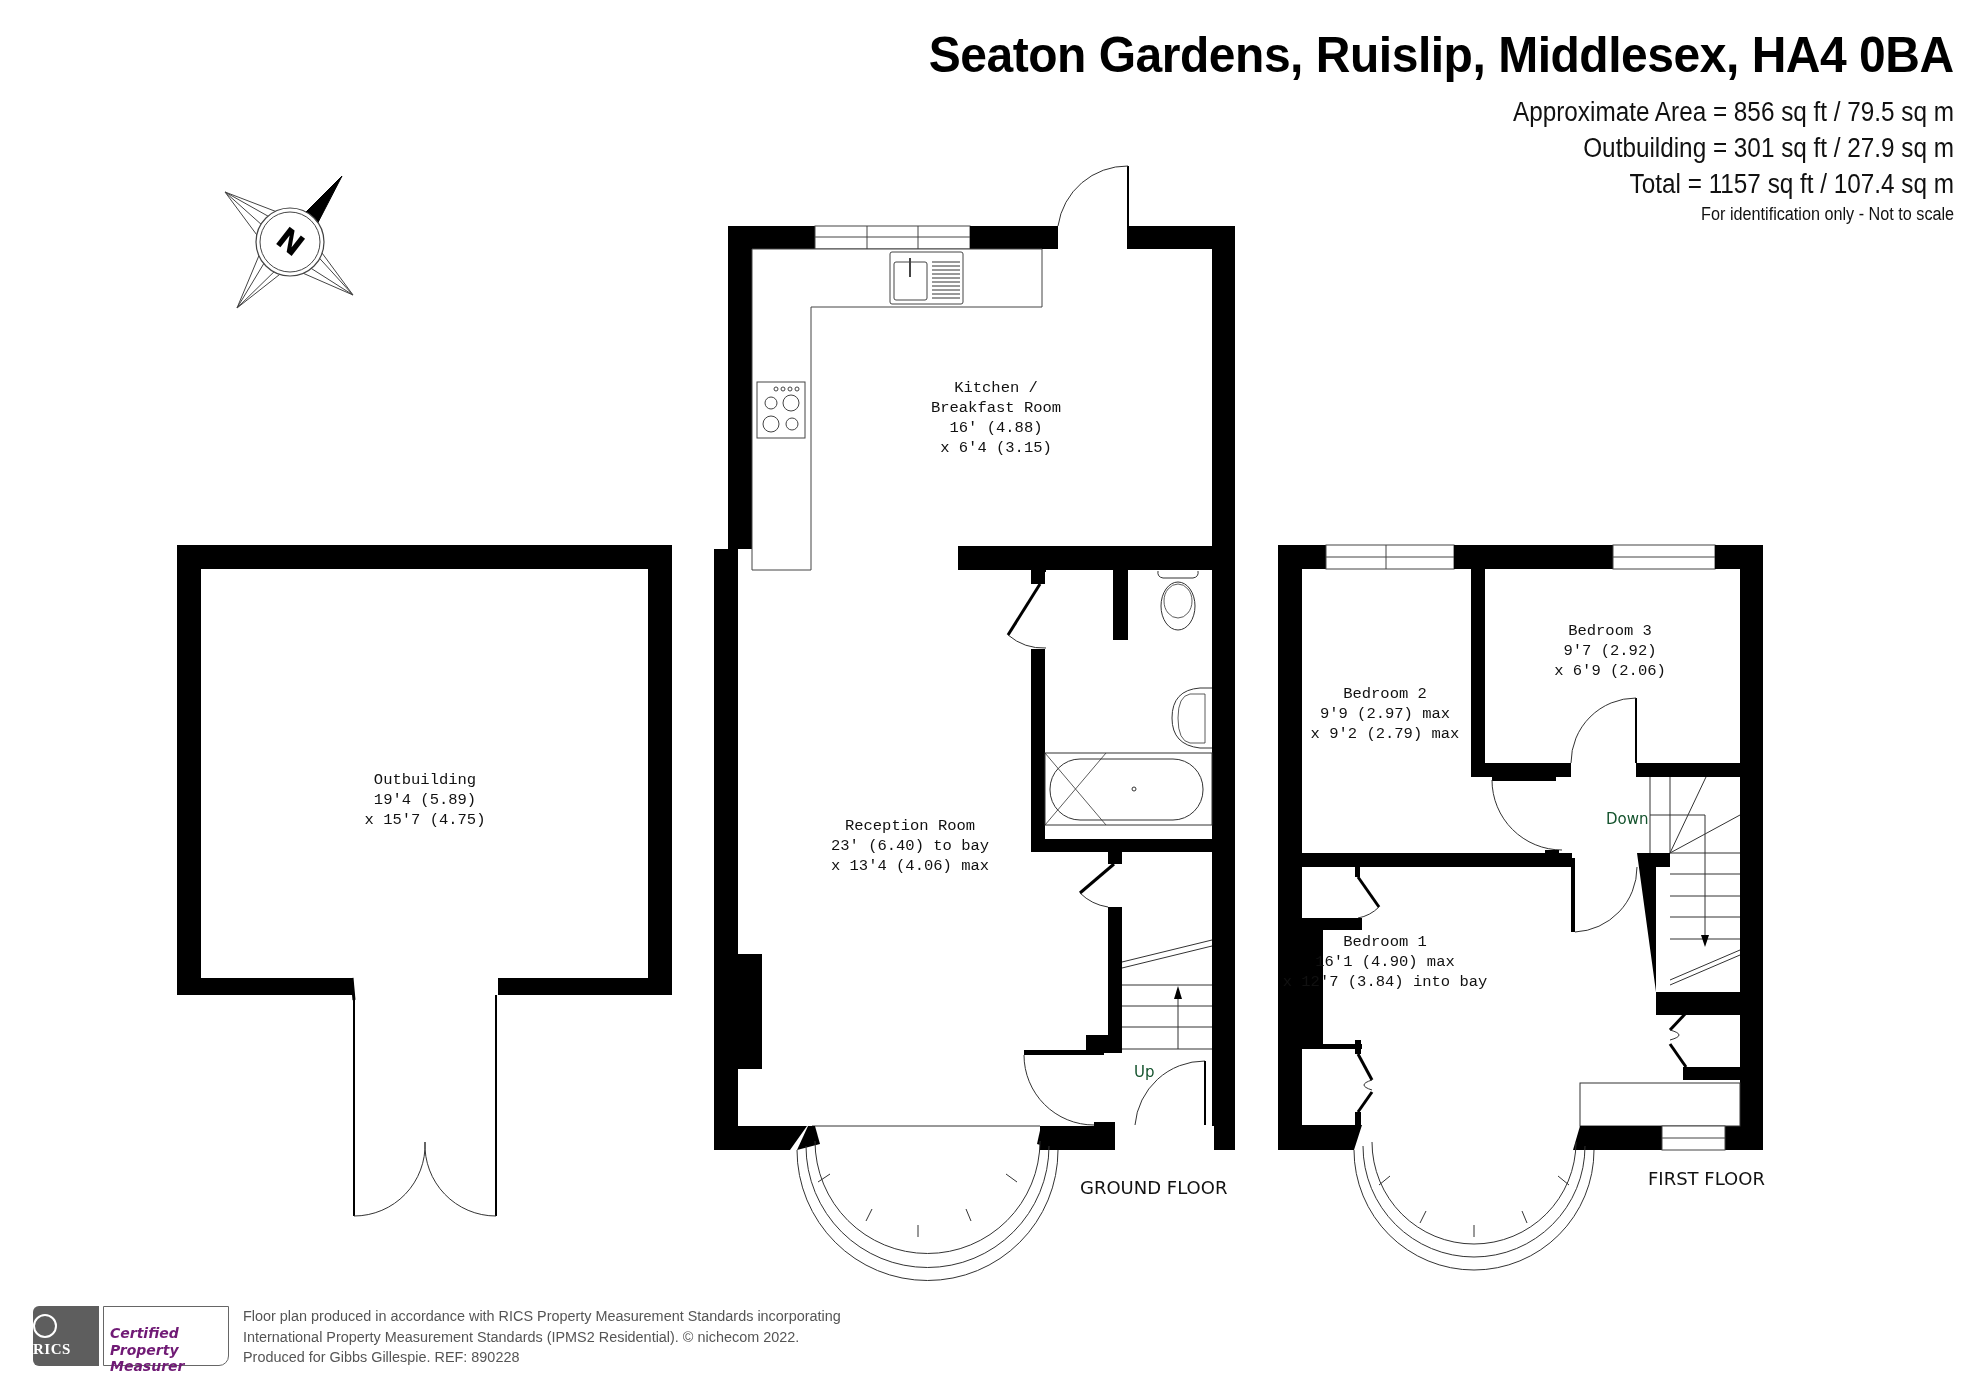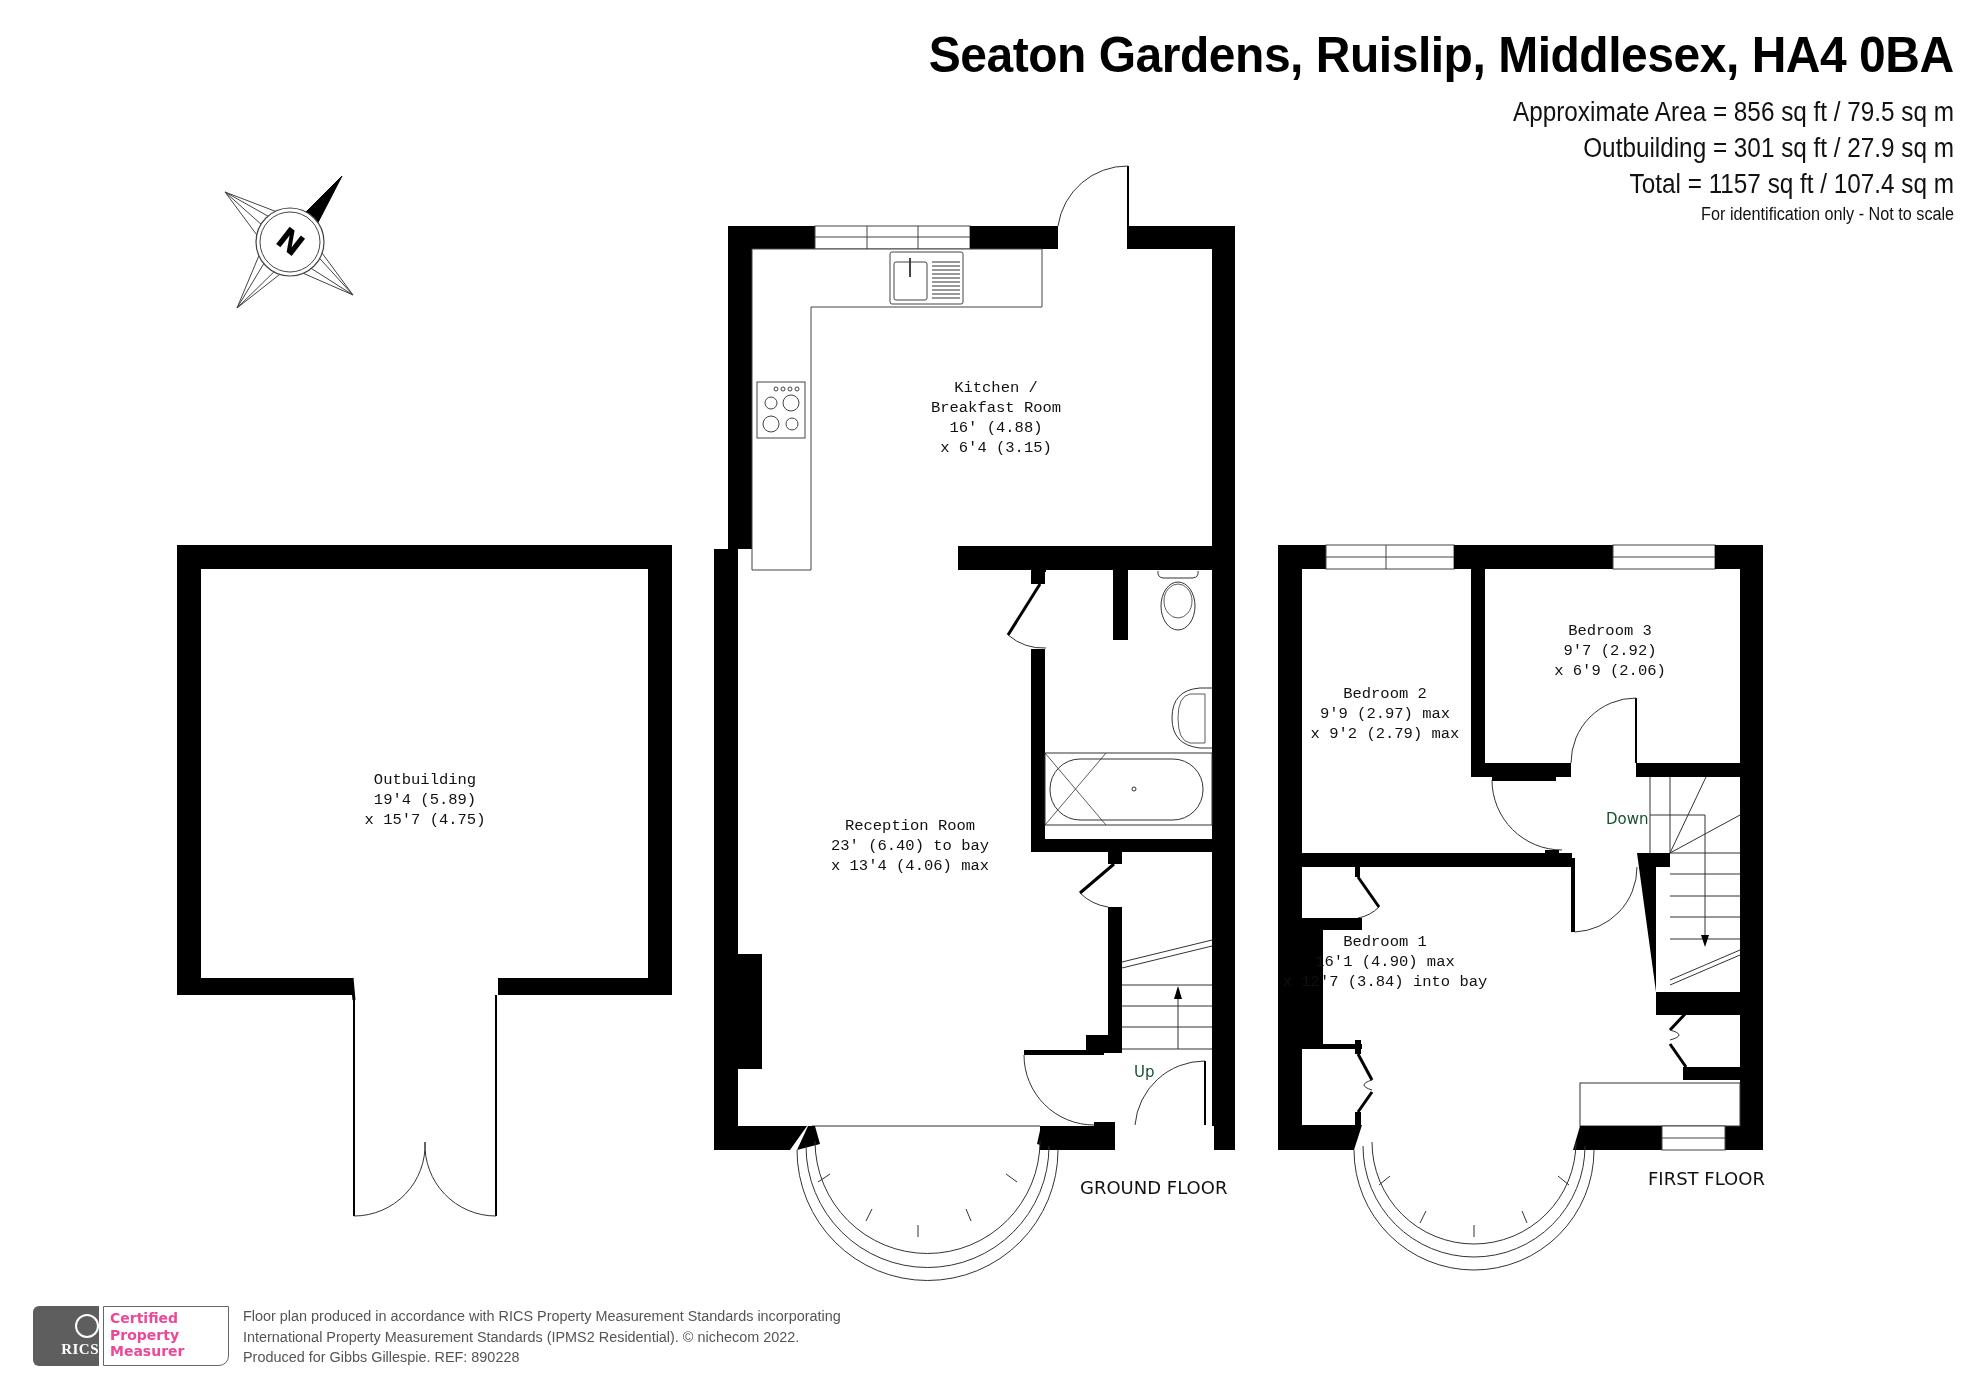--- a/index.html
+++ b/index.html
@@ -5,24 +5,24 @@
   html, body { margin: 0; padding: 0; background: #ffffff; }
   body { width: 1976px; height: 1397px; position: relative; overflow: hidden; font-family: "Liberation Sans", sans-serif; }
   .title { position: absolute; right: 22px; top: 26px; font-family: "Liberation Sans", sans-serif; font-weight: bold; font-size: 50px; letter-spacing: -0.5px; color: #000; white-space: nowrap; transform: scaleX(0.96); transform-origin: right top; }
   .areas { position: absolute; right: 22px; top: 94px; text-align: right; font-family: "Liberation Sans", sans-serif; font-size: 27px; line-height: 36px; color: #111; transform: scaleX(0.9); transform-origin: right top; }
   .note { position: absolute; right: 22px; top: 204px; font-size: 18px; color: #111; transform: scaleX(0.9); transform-origin: right top; }
   svg.plan { position: absolute; left: 0; top: 0; }
   .room-label { position: absolute; text-align: center; font-family: Liberation Mono, monospace; font-size: 15.5px; line-height: 20px; color: #111; transform: translateX(-50%); white-space: nowrap; }
   .floor-label { position: absolute; font-family: "DejaVu Sans", sans-serif; font-size: 18px; color: #111; }
   .small-label { position: absolute; font-family: "DejaVu Sans", sans-serif; font-size: 15px; color: #14532d; }
   .rics { position: absolute; left: 33px; top: 1306px; width: 196px; height: 60px; display: flex; }
-  .rics .left { width: 66px; height: 60px; background: #5e5e5e; color: #fff; display: flex; flex-direction: column; align-items: flex-end; justify-content: center; border-radius: 6px 0 0 6px; }
+  .rics .left { width: 66px; height: 60px; background: #5e5e5e; color: #fff; display: flex; flex-direction: column; align-items: flex-start; justify-content: center; border-radius: 6px 0 0 6px; }
   .rics .left .lion { width: 24px; height: 24px; border-radius: 50%; border: 2px solid #fff; box-sizing: border-box; margin-bottom: 3px; }
   .rics .left .brand { font-family: "Liberation Serif", serif; font-weight: bold; font-size: 15px; letter-spacing: 0.5px; }
-  .rics .right { margin-left: 4px; flex: 1; border: 1.5px solid #666; border-radius: 0 0 10px 0; padding: 3px 6px; box-sizing: border-box; font-family: "DejaVu Sans", sans-serif; font-weight: bold; font-size: 14px; line-height: 16.5px; color: #ec4899; }
+  .rics .right { margin-left: 4px; flex: 1; border: 1.5px solid #666; border-radius: 0 0 10px 0; padding: 18px 6px; box-sizing: border-box; font-family: "DejaVu Sans", sans-serif; font-weight: bold; font-size: 14px; line-height: 16.5px; color: #701a75; font-style: italic; }
   .footer { position: absolute; left: 243px; top: 1306px; font-family: "Liberation Sans", sans-serif; font-size: 15.5px; line-height: 20.5px; color: #555; transform: scaleX(0.93); transform-origin: left top; white-space: nowrap; }
 </style>
 </head>
 <body>
 
 <div class="title">Seaton Gardens, Ruislip, Middlesex, HA4 0BA</div>
 <div class="areas">
   <div>Approximate Area = 856 sq ft / 79.5 sq m</div>
   <div>Outbuilding = 301 sq ft / 27.9 sq m</div>
   <div>Total = 1157 sq ft / 107.4 sq m</div>

